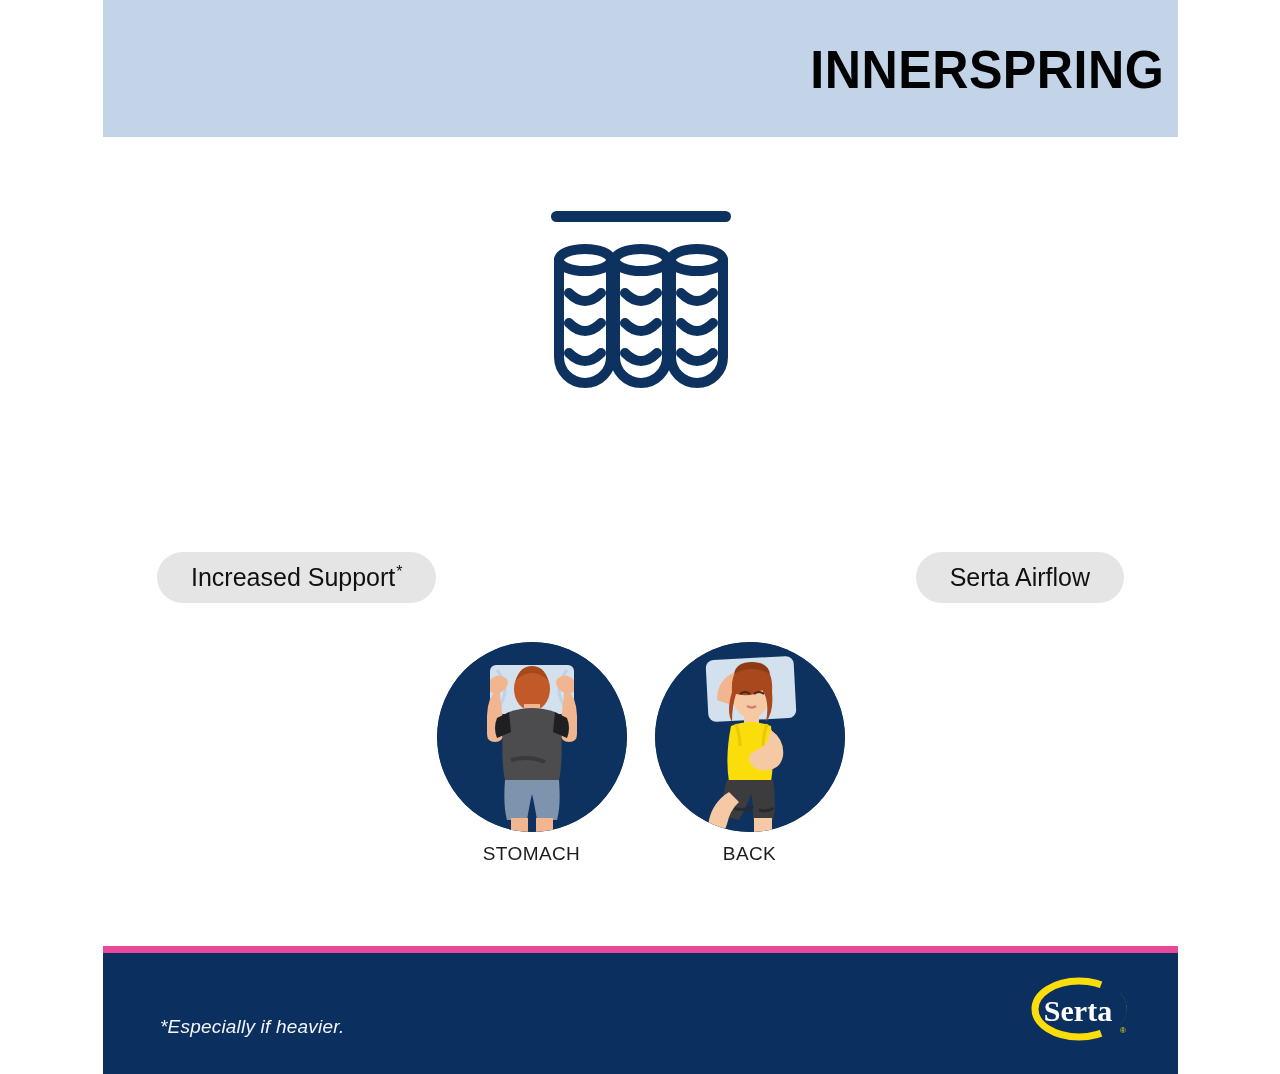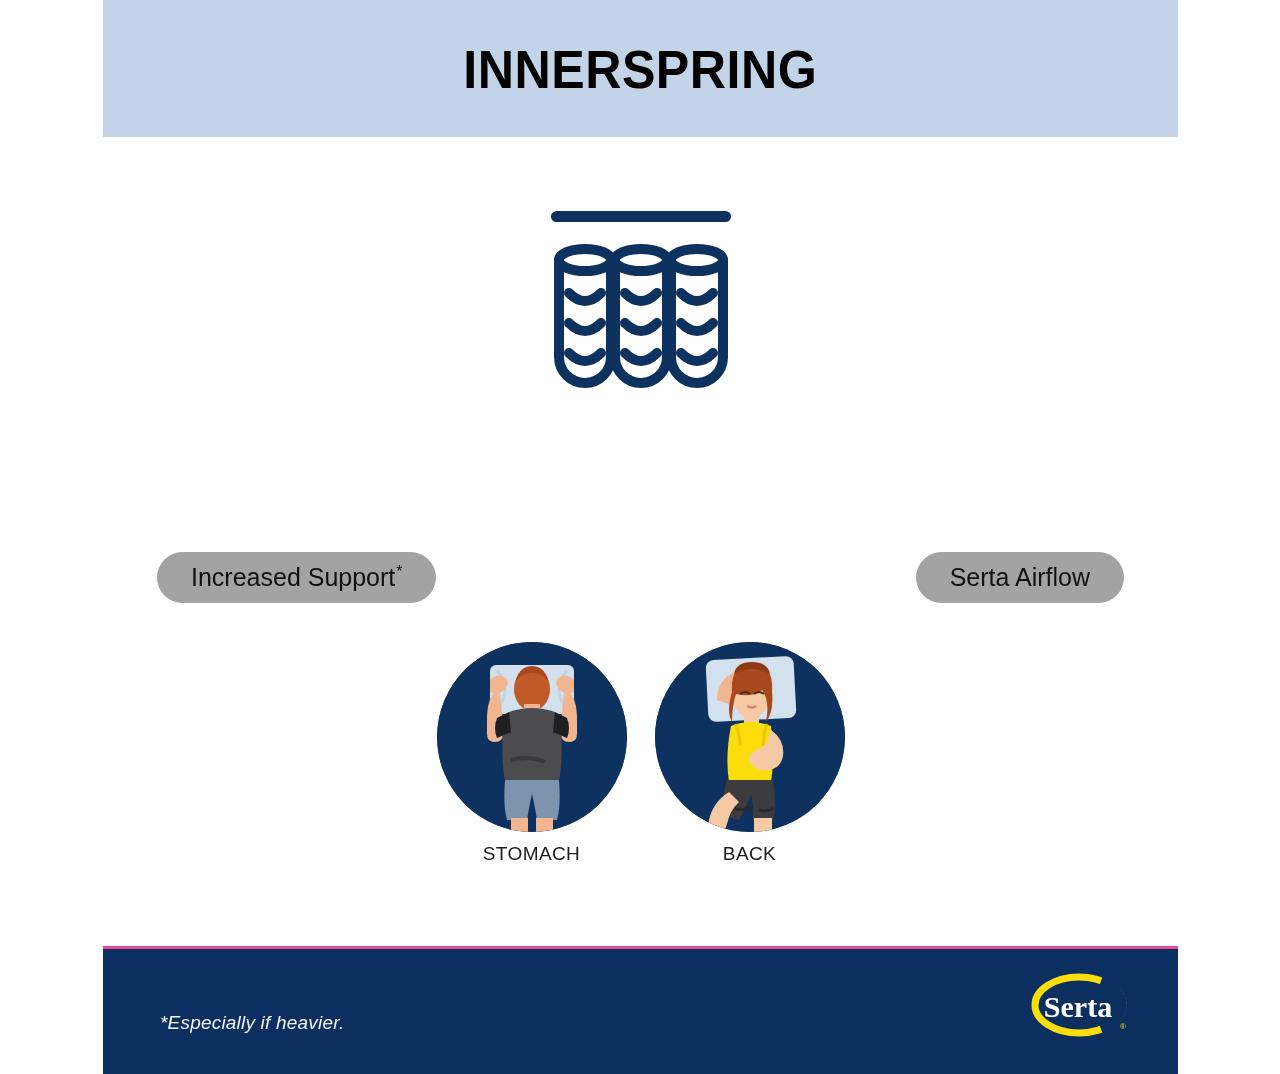--- a/index.html
+++ b/index.html
@@ -29,21 +29,21 @@
     display: flex;
     flex-direction: column;
   }
 
   
   .header {
     height: 137px;
     background: #c3d4e9;
     display: flex;
     align-items: center;
-    justify-content: center;
+    justify-content: flex-end;
     flex: 0 0 auto;
   }
   .header-title {
     font-family: "Liberation Sans", sans-serif;
     font-weight: bold;
     font-size: 54px;
     letter-spacing: 0.5px;
     color: #030303;
     transform: scaleX(0.93);
   }
@@ -81,21 +81,21 @@
   .pills {
     position: absolute;
     left: 54px;
     right: 54px;
     top: 415px;
     display: flex;
     justify-content: space-between;
     align-items: center;
   }
   .pill {
-    background: #a3a3a3;
+    background: #e5e5e5;
     border-radius: 100px;
     height: 51px;
     display: flex;
     align-items: center;
     justify-content: center;
     padding: 0 34px;
     font-family: "Liberation Sans", sans-serif;
     font-size: 25px;
     color: #111111;
     white-space: nowrap;
@@ -134,21 +134,21 @@
     font-size: 19px;
     color: #1c1c1c;
     letter-spacing: 0.4px;
   }
 
   
   .footer {
     flex: 0 0 auto;
     height: 128px;
     background: #0b2f5e;
-    border-top: 3px solid #ec4899;
+    border-top: 7px solid #ec4899;
     position: relative;
   }
   .footnote {
     position: absolute;
     left: 57px;
     top: 63px;
     font-family: "Liberation Sans", sans-serif;
     font-style: italic;
     font-size: 19px;
     color: #f2f4f7;

